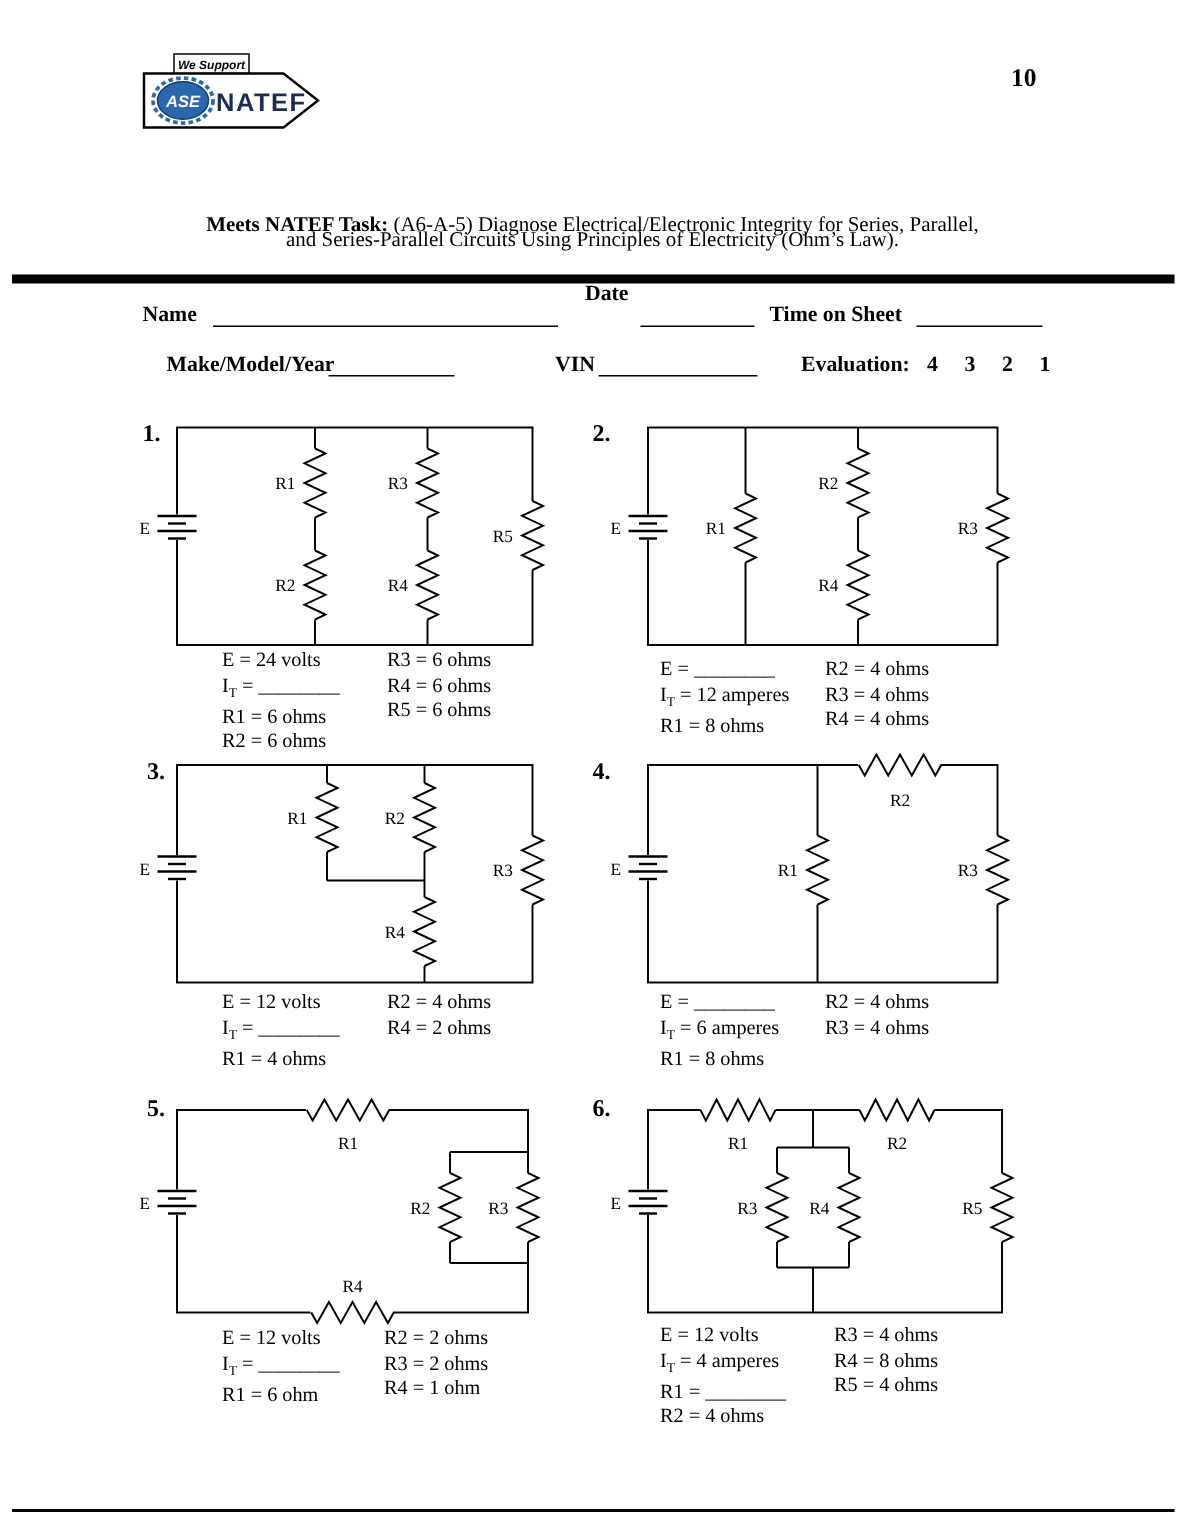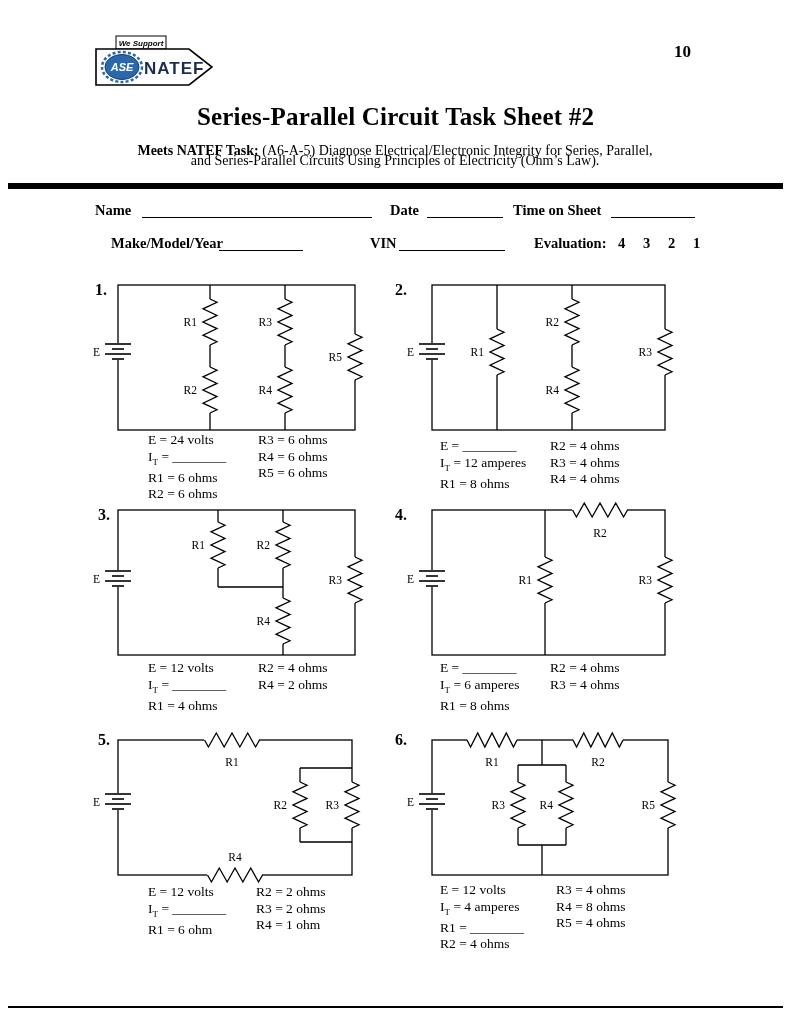--- a/index.html
+++ b/index.html
@@ -35,33 +35,32 @@
   <svg class="logo" viewBox="0 0 130 62">
     <rect x="24" y="2" width="50" height="13" fill="#fff" stroke="#000" stroke-width="1"></rect>
     <text x="49" y="12" text-anchor="middle" font-size="8" font-style="italic" font-weight="bold" fill="#000" font-family="Liberation Sans, sans-serif">We Support</text>
     <polygon points="4,15 97,15 120,33 97,51 4,51" fill="#fff" stroke="#000" stroke-width="1.6"></polygon>
     <ellipse cx="30" cy="33" rx="20" ry="15" fill="none" stroke="#2a67ad" stroke-width="2.5" stroke-dasharray="3,2.2"></ellipse>
     <ellipse cx="30" cy="33" rx="17" ry="12.5" fill="#2a67ad" stroke="#123c6e" stroke-width="1"></ellipse>
     <text x="30" y="37" text-anchor="middle" font-size="11" font-weight="bold" font-style="italic" fill="#fff" font-family="Liberation Sans, sans-serif">ASE</text>
     <text x="52" y="40" font-size="17" font-weight="bold" fill="#1d2d52" letter-spacing="1" font-family="Liberation Sans, sans-serif">NATEF</text>
   </svg>
 
-  <div class="title">Series-Parallel Circuit Task Sheet #2</div>
 
   <div class="meets" style="top:143px">
     <span class="b">Meets NATEF Task:</span>
     <span>(A6-A-5)  Diagnose Electrical/Electronic Integrity for Series, Parallel,</span>
   </div>
   <div class="meets" style="top:153px">and Series-Parallel Circuits Using Principles of Electricity (Ohm’s Law).</div>
 
   <div class="rule"></div>
 
   <span class="flabel" style="left:95px;top:202px">Name</span>
   <span class="blank" style="left:142px;top:201px;width:230px"></span>
-  <span class="flabel" style="left:390px;top:202px">Date</span>
+  <span class="flabel" style="left:390px;top:188px">Date</span>
   <span class="blank" style="left:427px;top:201px;width:76px"></span>
   <span class="flabel" style="left:513px;top:202px">Time on Sheet</span>
   <span class="blank" style="left:611px;top:201px;width:84px"></span>
 
   <span class="flabel" style="left:111px;top:235px">Make/Model/Year</span>
   <span class="blank" style="left:219px;top:234px;width:84px"></span>
   <span class="flabel" style="left:370px;top:235px">VIN</span>
   <span class="blank" style="left:399px;top:234px;width:106px"></span>
   <span class="flabel" style="left:534px;top:235px">Evaluation:</span>
   <span class="flabel" style="left:618px;top:235px">4</span>

